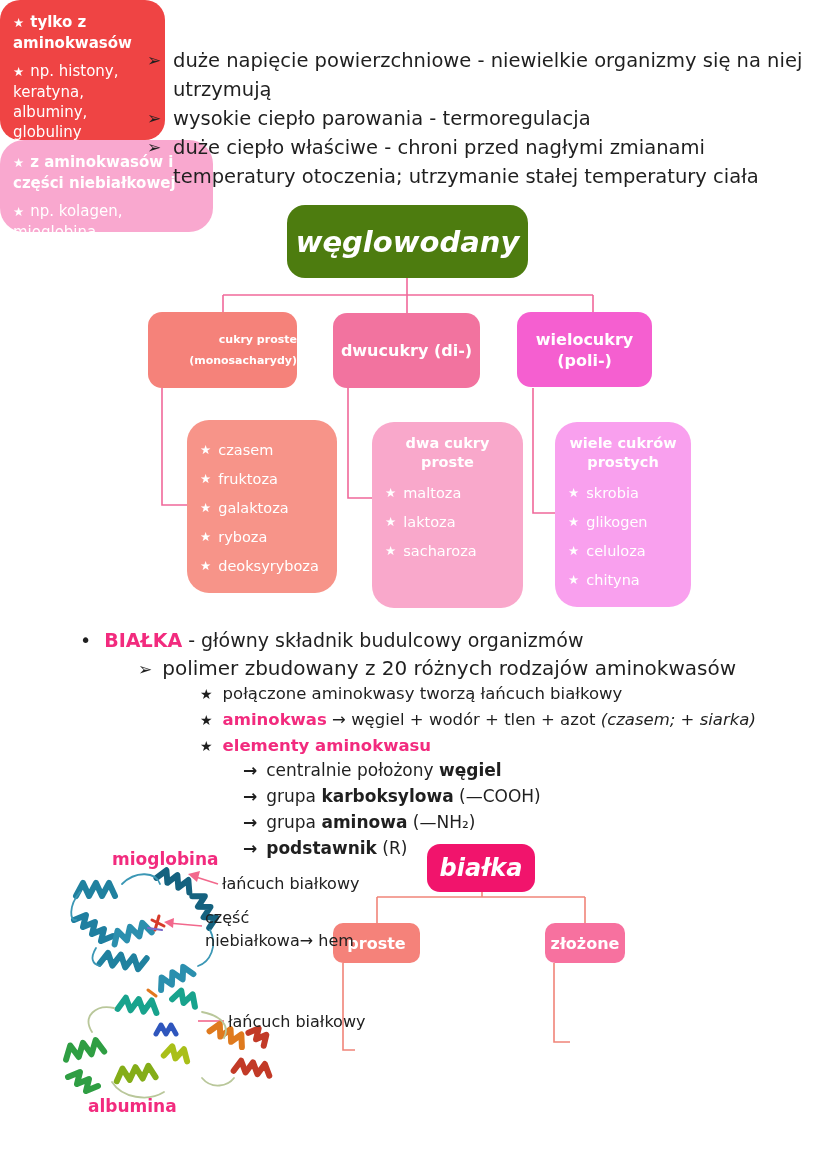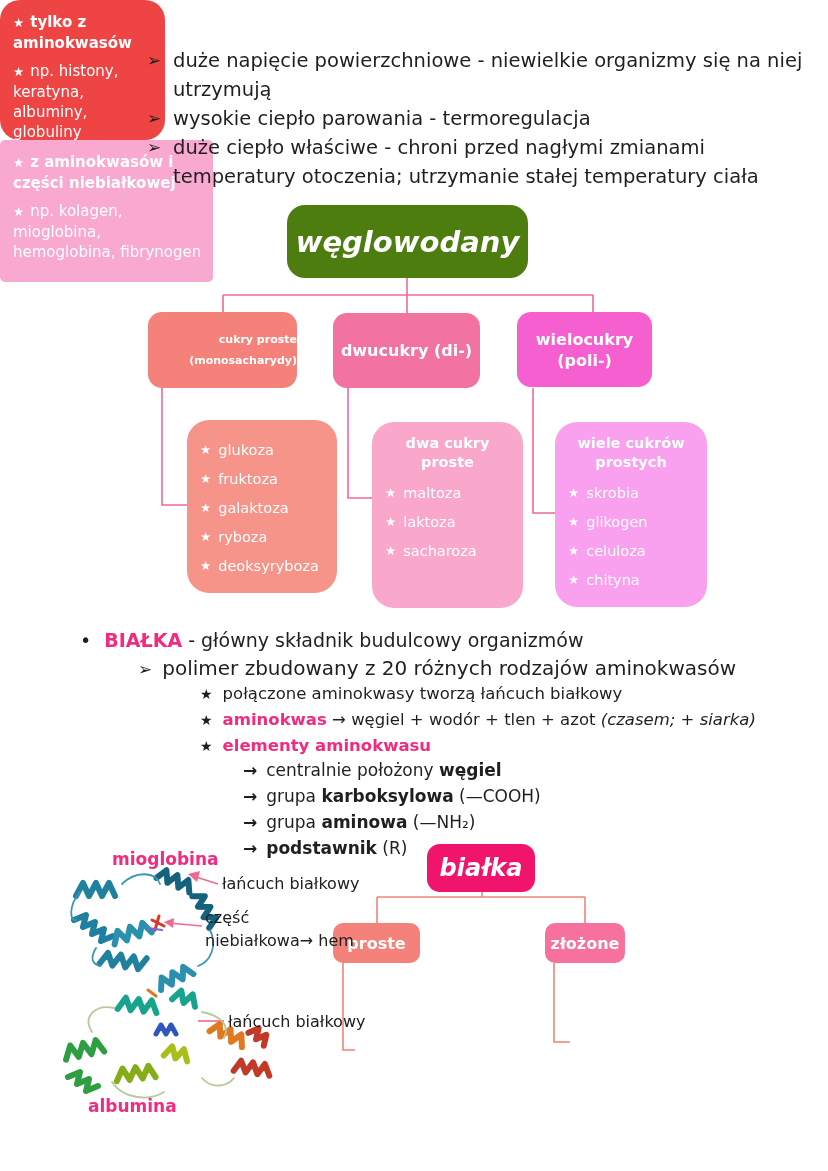--- a/index.html
+++ b/index.html
@@ -29,30 +29,30 @@
        border-radius:13px;font-style:italic;font-size:24px;}
   #box-proste{left:333px;top:923px;width:87px;height:40px;background:#F5827A;
        font-size:16px;border-radius:10px;}
   #box-zlozone{left:545px;top:923px;width:80px;height:40px;background:#F7719F;
        font-size:16px;border-radius:10px;}
 
   
   .list-box{position:absolute;border-radius:22px;color:#fff;font-size:14.5px;box-sizing:border-box;}
   #list-mono{left:187px;top:420px;width:150px;height:173px;background:#F79489;padding-top:15px;}
   #list-di{left:372px;top:422px;width:151px;height:186px;background:#F9A8CB;padding-top:12px;}
-  #list-poli{left:555px;top:422px;width:152px;height:185px;background:#F9A0EE;padding-top:12px;}
+  #list-poli{left:555px;top:422px;width:136px;height:185px;background:#F9A0EE;padding-top:12px;}
   .lh{text-align:center;font-weight:700;line-height:19px;font-size:14.5px;}
   .li{display:flex;align-items:center;gap:7px;padding-left:13px;height:29px;}
   .li .star{font-size:12.5px;}
   .hdr-gap{height:6px;}
 
   
   #list-proste{left:355px;top:985px;width:165px;height:140px;background:#ef4444;border-radius:20px;
        padding:12px 6px 0 13px;font-size:15px;line-height:20px;color:#fff;box-sizing:border-box;}
-  #list-zlozone{left:570px;top:985px;width:213px;height:142px;background:#F9A8CF;border-radius:5px;
+  #list-zlozone{left:570px;top:985px;width:213px;height:92px;background:#F9A8CF;border-radius:24px;
        padding:12px 6px 0 13px;font-size:15px;line-height:20px;color:#fff;box-sizing:border-box;}
   .group{margin-bottom:8px;}
   .group.bold{font-weight:700;}
   .group .star{font-size:12.5px;margin-right:6px;}
 
   
   .pk{color:#F22B7E;font-weight:700;}
   #line-bialka{position:absolute;left:80px;top:629px;font-size:19px;white-space:nowrap;}
   #line-bialka .dot{margin-right:13px;}
   #line-polimer{position:absolute;left:138px;top:656px;font-size:20px;white-space:nowrap;}
@@ -139,21 +139,21 @@
     <span>dwucukry (di-)</span>
   </div>
   <div class="box" id="box-wielocukry">
     <span>wielocukry</span>
     <span>(poli-)</span>
   </div>
 
   <div class="list-box" id="list-mono">
     <div class="li">
         <span class="star">★</span>
-        <span>glukoza</span>
+        <span>czasem</span>
       </div>
     <div class="li">
         <span class="star">★</span>
         <span>fruktoza</span>
       </div>
     <div class="li">
         <span class="star">★</span>
         <span>galaktoza</span>
       </div>
     <div class="li">

